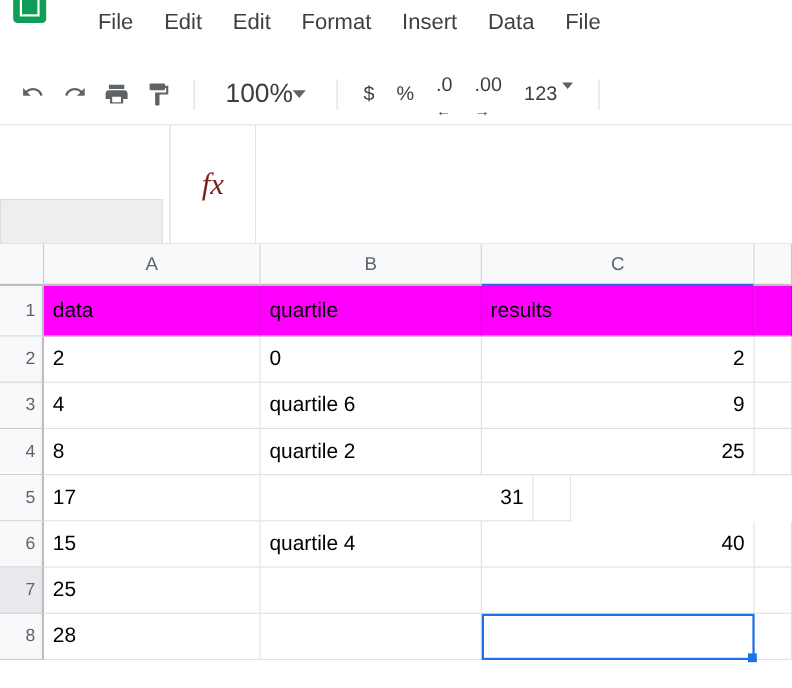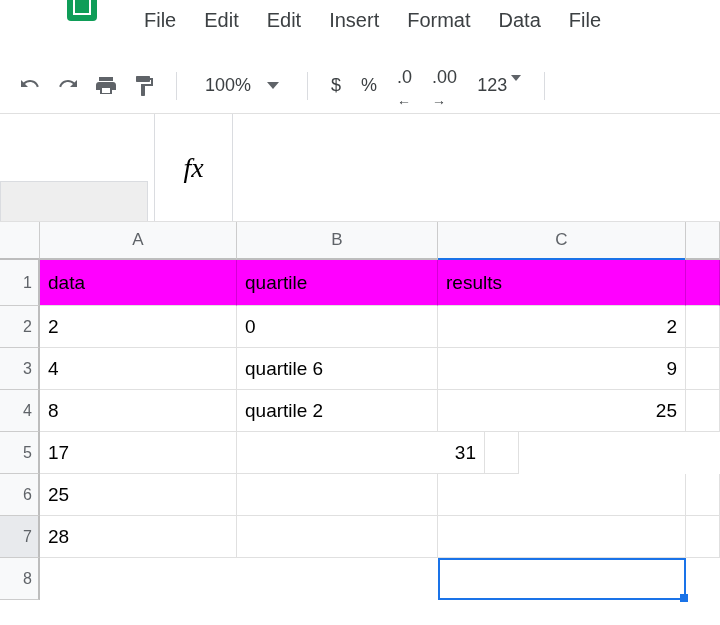--- a/index.html
+++ b/index.html
@@ -9,23 +9,22 @@
       color: #202124;
       background: #fff;
       width: 720px;
       height: 625px;
       overflow: hidden;
     }
     .topbar {
       display: flex;
       align-items: center;
       height: 40px;
-      padding: 0 28px;
+      padding: 0 12px;
       gap: 8px;
-      margin-left: 39px;
     }
     .logo {
       width: 30px;
       height: 30px;
       background: #0f9d58;
       border-radius: 4px;
       display: flex;
       align-items: center;
       justify-content: center;
       color: #fff;
@@ -71,22 +70,22 @@
     }
     .tool-divider {
       width: 1px;
       height: 28px;
       background: #dadce0;
       margin: 0 6px;
     }
     .zoom {
       display: flex;
       align-items: center;
-      gap: 16px;
-      font-size: 18px;
+      gap: 0;
+      font-size: 24px;
       color: #3c4043;
       padding: 0 8px;
     }
     .caret-down {
       width: 0;
       height: 0;
       border-left: 6px solid transparent;
       border-right: 6px solid transparent;
       border-top: 7px solid #5f6368;
     }
@@ -119,21 +118,21 @@
     }
     .fx-label {
       width: 78px;
       height: 100%;
       display: flex;
       align-items: center;
       justify-content: center;
       font-family: 'Times New Roman', serif;
       font-style: italic;
       font-size: 28px;
-      color: #000000;
+      color: #7f1d1d;
       border-right: 1px solid #dadce0;
     }
     .formula-input {
       flex: 1;
       height: 100%;
       border: none;
       outline: none;
       padding: 0 12px;
       font-size: 16px;
     }
@@ -247,22 +246,22 @@
   </style>
 </head>
 <body>
 
 <div class="topbar">
   <div class="logo"></div>
   <div class="menubar">
     <div class="menu-item">File</div>
     <div class="menu-item">Edit</div>
     <div class="menu-item">Edit</div>
+    <div class="menu-item">Format</div>
     <div class="menu-item">Insert</div>
-    <div class="menu-item">Format</div>
     <div class="menu-item">Data</div>
     <div class="menu-item">File</div>
   </div>
 </div>
 
 <div class="toolbar">
   <div class="tool-icon">
     <svg width="24" height="24" viewBox="0 0 24 24">
         <path fill="#5f6368" d="M12 6c-2.5 0-4.7 1-6.4 2.6L3 6v7h7l-3-3c1.3-1.2 3-2 5-2 3.3 0 6 2.2 6.8 5.2l2-.6C19.8 8.8 16.2 6 12 6z"></path>
       </svg>
@@ -358,20 +357,26 @@
           <div class="cell col-b">quartile 2</div>
           <div class="cell col-c right">25</div>
           <div class="cell col-d"></div>
         </div>
         <div class="row">
           <div class="cell col-a">17</div>
           <div class="cell col-c right">31</div>
           <div class="cell col-d"></div>
         </div>
         <div class="row">
+          <div class="cell col-a">15</div>
+          <div class="cell col-b">quartile 4</div>
+          <div class="cell col-c right">40</div>
+          <div class="cell col-d"></div>
+        </div>
+        <div class="row">
           <div class="cell col-a">25</div>
           <div class="cell col-b"></div>
           <div class="cell col-c right"></div>
           <div class="cell col-d"></div>
         </div>
         <div class="row">
           <div class="cell col-a">28</div>
           <div class="cell col-b"></div>
           <div class="cell col-c right"></div>
           <div class="cell col-d"></div>

